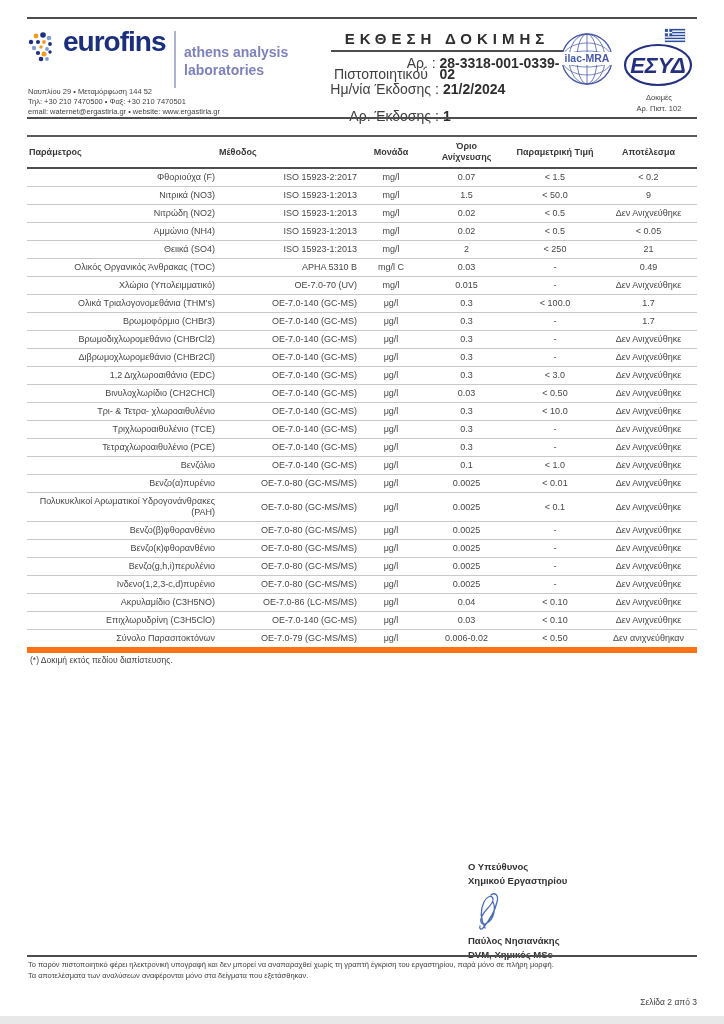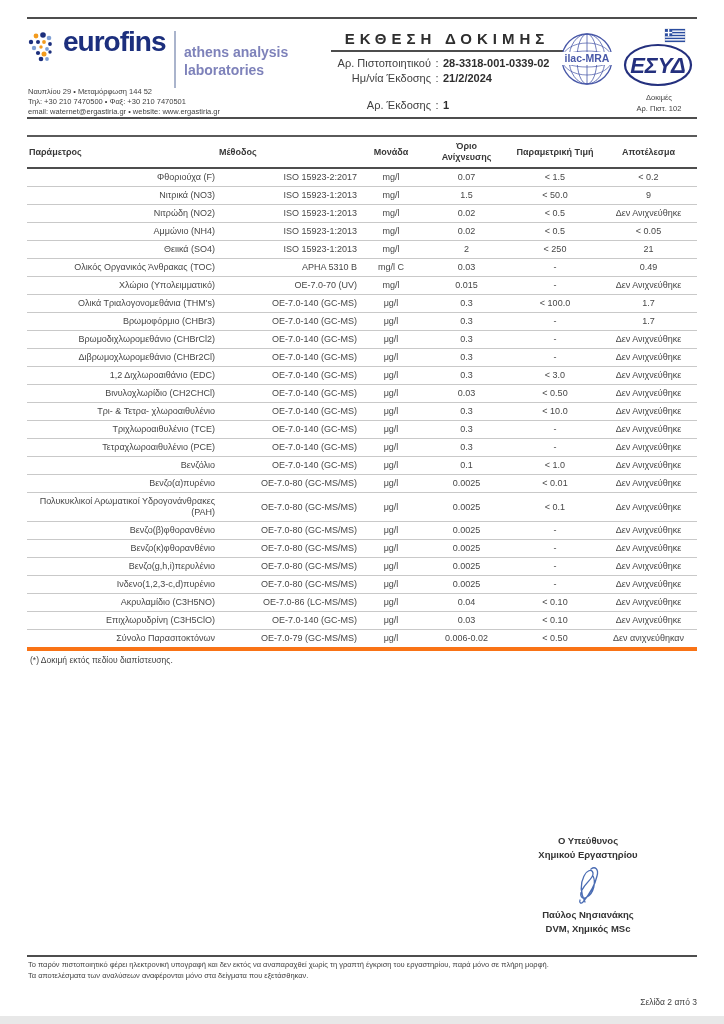--- a/index.html
+++ b/index.html
@@ -19,55 +19,55 @@
   .logo-dots { margin-top:4px; margin-right:5px; }
   .logo-word { font-size:28px; font-weight:bold; color:#1c2f7d; letter-spacing:-1px; line-height:30px; }
   .logo-divider { position:absolute; left:174px; top:31px; width:2px; height:57px; background:#aab4cc; }
   .sub-brand { position:absolute; left:184px; top:43px; font-size:14px; font-weight:bold; color:#7e82ba; line-height:18px; }
   .address { position:absolute; left:28px; top:87px; font-size:7.5px; line-height:10px; color:#3f3f3f; }
 
   
   .title-block { position:absolute; left:323px; top:30px; width:248px; text-align:center; }
   .report-title { font-size:15px; font-weight:bold; letter-spacing:5px; color:#2e2e2e; white-space:nowrap; }
   .title-underline { width:232px; height:2px; background:#4d4d4d; margin:3px auto 0 auto; }
-  .cert-row { display:flex; font-size:11px; line-height:11px; margin-top:4px; }
+  .cert-row { display:flex; font-size:14px; line-height:11px; margin-top:4px; }
   .cert-row.first { margin-top:6px; }
   .cert-row.last { margin-top:16px; }
   .cert-label { width:108px; text-align:right; color:#3f3f3f; }
   .cert-sep { width:12px; text-align:center; color:#3f3f3f; }
   .cert-value { font-weight:bold; color:#2e2e2e; text-align:left; }
 
   
   .ilac-logo { position:absolute; left:559px; top:31px; }
   .esyd-block { position:absolute; left:619px; top:28px; width:80px; text-align:center; }
   .accr-caption { font-size:7.5px; line-height:10px; color:#3f3f3f; margin-top:1px; }
 
   
   .results-table {
     position:absolute; left:27px; top:135px; width:670px;
     border-collapse:collapse; font-size:9px; color:#474747;
-    border-top:2px solid #5a5a5a; border-bottom:4px solid #f97316;
+    border-top:2px solid #5a5a5a; border-bottom:6px solid #f97316;
   }
   .results-table th {
     font-weight:bold; color:#383838; border-bottom:2px solid #4d4d4d;
     padding:4px 2px; vertical-align:middle; text-align:center; line-height:11px;
   }
   .results-table th.left { text-align:left; }
   .results-table th .narrow { display:inline-block; max-width:56px; }
   .results-table td { padding:3px 2px; text-align:center; line-height:11px; vertical-align:middle; }
   .results-table tbody tr + tr td { border-top:1px solid #c9c9c9; }
   .results-table td.left { text-align:right; }
   .results-table td.indent { padding-left:15px; }
   .col-param { width:190px; } .col-method { width:142px; } .col-unit { width:64px; }
   .col-limit { width:87px; } .col-parametric { width:90px; } .col-result { width:97px; }
 
   .footnote { position:absolute; left:30px; top:655px; font-size:8.5px; color:#3f3f3f; }
 
   
-  .signature-block { position:absolute; left:468px; top:834px; width:240px; text-align:center; }
+  .signature-block { position:absolute; left:468px; top:860px; width:240px; text-align:left; }
   .sig-line { font-size:9.5px; font-weight:bold; color:#333; line-height:14px; }
   .sig-glyph { margin:2px auto -2px auto; }
 
   
   .footer-note { position:absolute; left:28px; top:960px; font-size:7.5px; line-height:10.5px; color:#424242; width:668px; }
   .page-number { position:absolute; right:27px; top:997px; font-size:8.5px; color:#3f3f3f; }
 </style>
 </head>
 <body>
 
@@ -423,18 +423,18 @@
     <svg class="sig-glyph" width="40" height="42" viewBox="0 0 40 42">
       <path d="M17 38 C13 30 12 20 16 12 C18 7 24 4 25 9 C26 14 18 18 14 26 C11 32 14 36 19 33 C26 29 28 18 25 12
                M23 5 C27 2 31 5 29 12 C27 21 20 32 15 38 C13 40 11 39 12 36" fill="none" stroke="#4a6cb3" stroke-width="1.3" stroke-linecap="round"></path>
     </svg>
     <div class="sig-line">Παύλος Νησιανάκης</div>
     <div class="sig-line">DVM, Χημικός MSc</div>
   </div>
 
   <div class="rule rule-footer"></div>
   <div class="footer-note">
-    <div>Το παρόν πιστοποιητικό φέρει ηλεκτρονική υπογραφή και δεν εκτός να αναπαραχθεί χωρίς τη γραπτή έγκριση του εργαστηρίου, παρά μόνο σε πλήρη μορφή.</div>
+    <div>Το παρόν πιστοποιητικό φέρει ηλεκτρονική υπογραφή και δεν μπορεί να αναπαραχθεί χωρίς τη γραπτή έγκριση του εργαστηρίου, παρά μόνο σε πλήρη μορφή.</div>
     <div>Τα αποτελέσματα των αναλύσεων αναφέρονται μόνο στα δείγματα που εξετάσθηκαν.</div>
   </div>
   <div class="page-number">Σελίδα 2 από 3</div>
 
 </div>
 
 </body></html>

